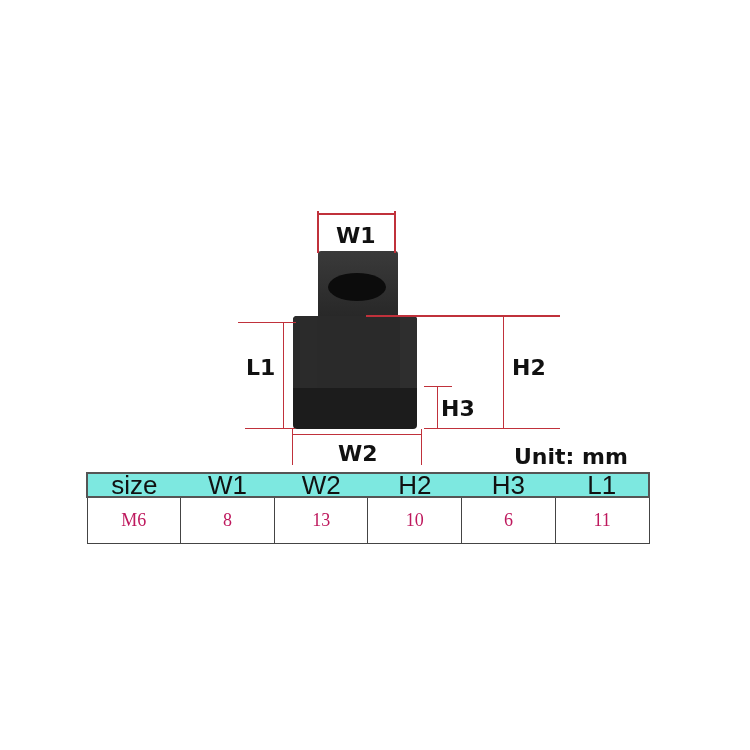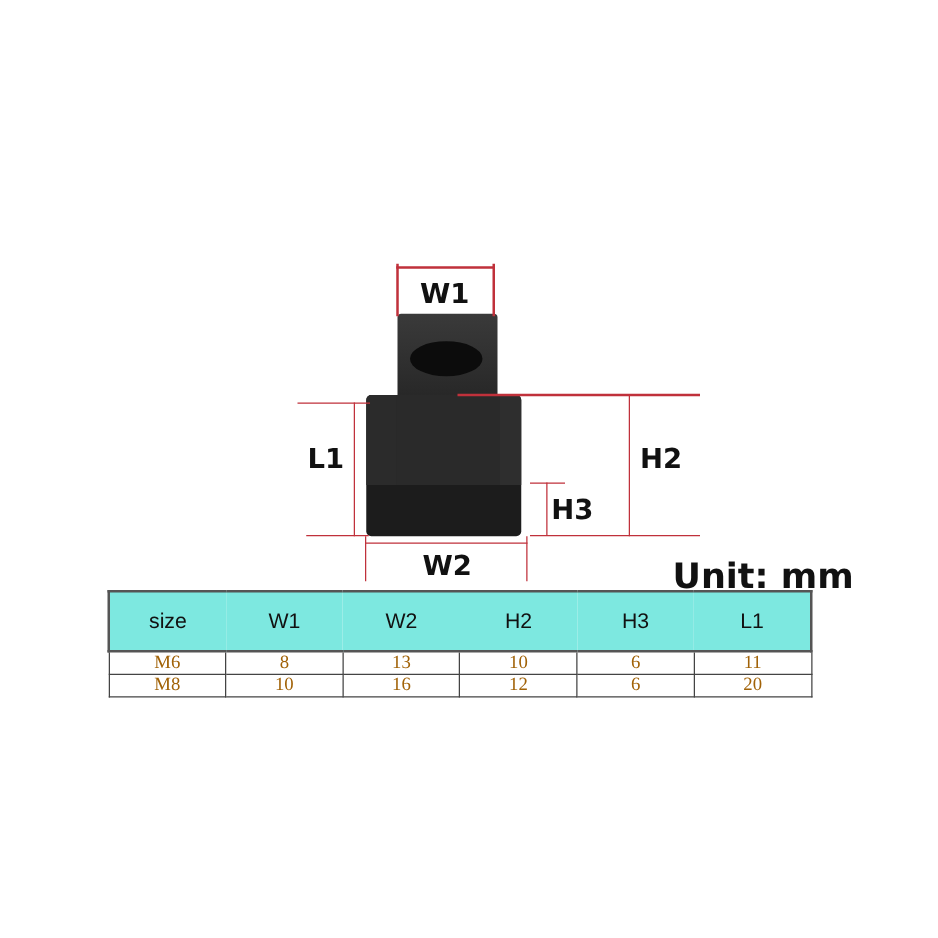--- a/index.html
+++ b/index.html
@@ -1,25 +1,25 @@
 <!DOCTYPE html>
 <html><head>
 <meta charset="utf-8">
 <style>
   html, body { margin:0; padding:0; background:#ffffff; }
   body { width:750px; height:750px; position:relative; overflow:hidden; font-family:"DejaVu Sans", sans-serif; }
   .abs { position:absolute; }
   .label { position:absolute; font-family:"DejaVu Sans", sans-serif; font-weight:bold; color:#111; font-size:22px; line-height:1; }
   .rline { position:absolute; background:#c0313b; }
-  .unit { position:absolute; left:538px; top:444px; font-family:"DejaVu Sans", sans-serif; font-weight:bold; font-size:28px; color:#111; }
+  .unit { position:absolute; left:514px; top:444px; font-family:"DejaVu Sans", sans-serif; font-weight:bold; font-size:22px; color:#111; }
   table.spec { position:absolute; left:86px; top:472px; width:564px; border-collapse:collapse; table-layout:fixed; }
-  table.spec th { background:#7de8e0; font-family:"Liberation Sans", sans-serif; font-weight:normal; font-size:17px; color:#111; height:22px; padding:12px; line-height:22px; border-top:2px solid #555; border-bottom:2px solid #555; }
+  table.spec th { background:#7de8e0; font-family:"Liberation Sans", sans-serif; font-weight:normal; font-size:26px; color:#111; height:22px; padding:0; line-height:22px; border-top:2px solid #555; border-bottom:2px solid #555; }
   table.spec th:first-child { border-left:2px solid #555; }
   table.spec th:last-child { border-right:2px solid #555; }
-  table.spec td { font-family:"Liberation Serif", serif; font-size:15px; color:#a16207; text-align:center; height:17px; padding:0; border:1px solid #444; }
+  table.spec td { font-family:"Liberation Serif", serif; font-size:18px; color:#be185d; text-align:center; height:17px; padding:12px; border:1px solid #444; }
   .hole { position:absolute; border-radius:50%; background:#0c0c0c; }
 </style>
 </head>
 <body>
 
 <div>
 
   <div class="abs" style="left:318px; top:251px; width:80px; height:72px; background:linear-gradient(180deg,#3a3a3a,#262626); border-radius:3px;"></div>
   <div class="hole" style="left:328px; top:273px; width:58px; height:28px;"></div>
 
@@ -69,22 +69,14 @@
   </thead>
   <tbody>
     <tr>
       <td>M6</td>
       <td>8</td>
       <td>13</td>
       <td>10</td>
       <td>6</td>
       <td>11</td>
     </tr>
-    <tr>
-      <td>M8</td>
-      <td>10</td>
-      <td>16</td>
-      <td>12</td>
-      <td>6</td>
-      <td>20</td>
-    </tr>
   </tbody>
 </table>
 
 </body></html>

